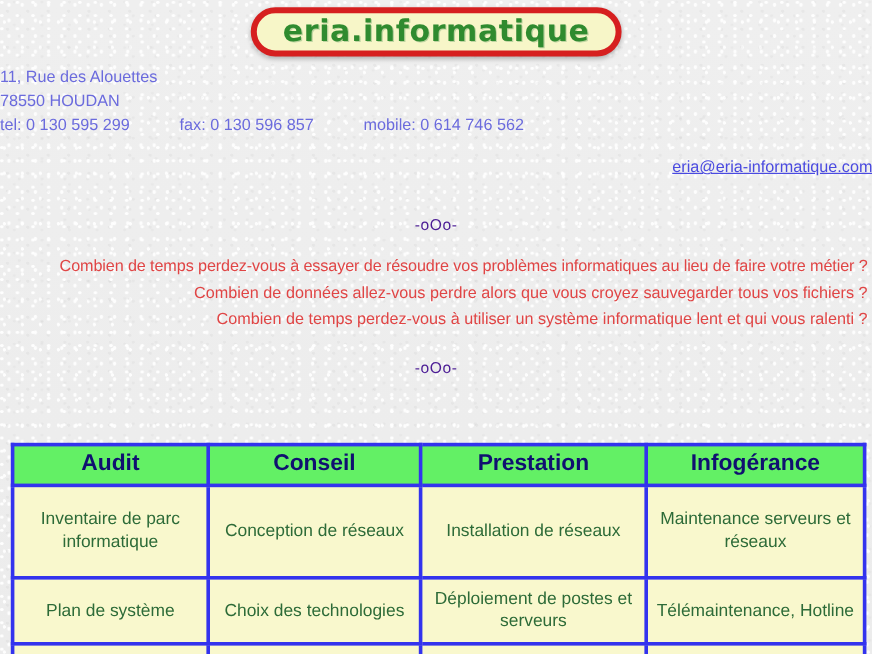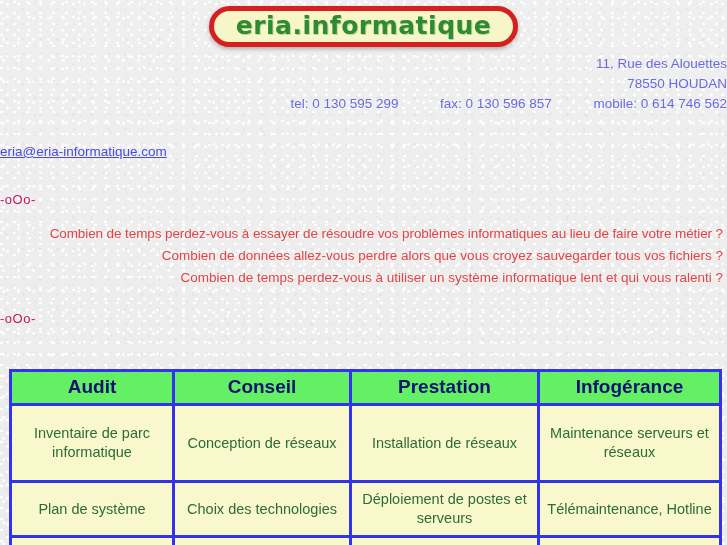--- a/index.html
+++ b/index.html
@@ -52,44 +52,44 @@
     font-size: 25px;
     font-weight: bold;
     color: #2f8b2f;
     letter-spacing: 0.5px;
     text-shadow: 1px 1px 0 rgba(120,170,110,0.45);
     white-space: nowrap;
   }
 
   
   .contact {
-    text-align: right;
+    text-align: left;
     color: #6b6bdd;
     font-size: 13.5px;
     line-height: 20px;
     margin-top: 7px;
   }
   .contact .line { white-space: nowrap; }
   .phones .seg { display: inline-block; }
   .phones .gap { display: inline-block; width: 34px; }
 
   .email-line {
-    text-align: left;
-    margin-top: 28px;
+    text-align: right;
+    margin-top: 16px;
   }
   .email-link {
     color: #4a4ae0;
     font-size: 13.5px;
     text-decoration: underline;
     cursor: pointer;
   }
 
   .sep {
-    text-align: left;
-    color: #be185d;
+    text-align: center;
+    color: #4c1d95;
     font-size: 13px;
     letter-spacing: 0.5px;
   }
   .sep-1 { margin-top: 32px; }
   .sep-2 { margin-top: 22px; }
 
   
   .questions {
     margin-top: 16px;
     text-align: right;

